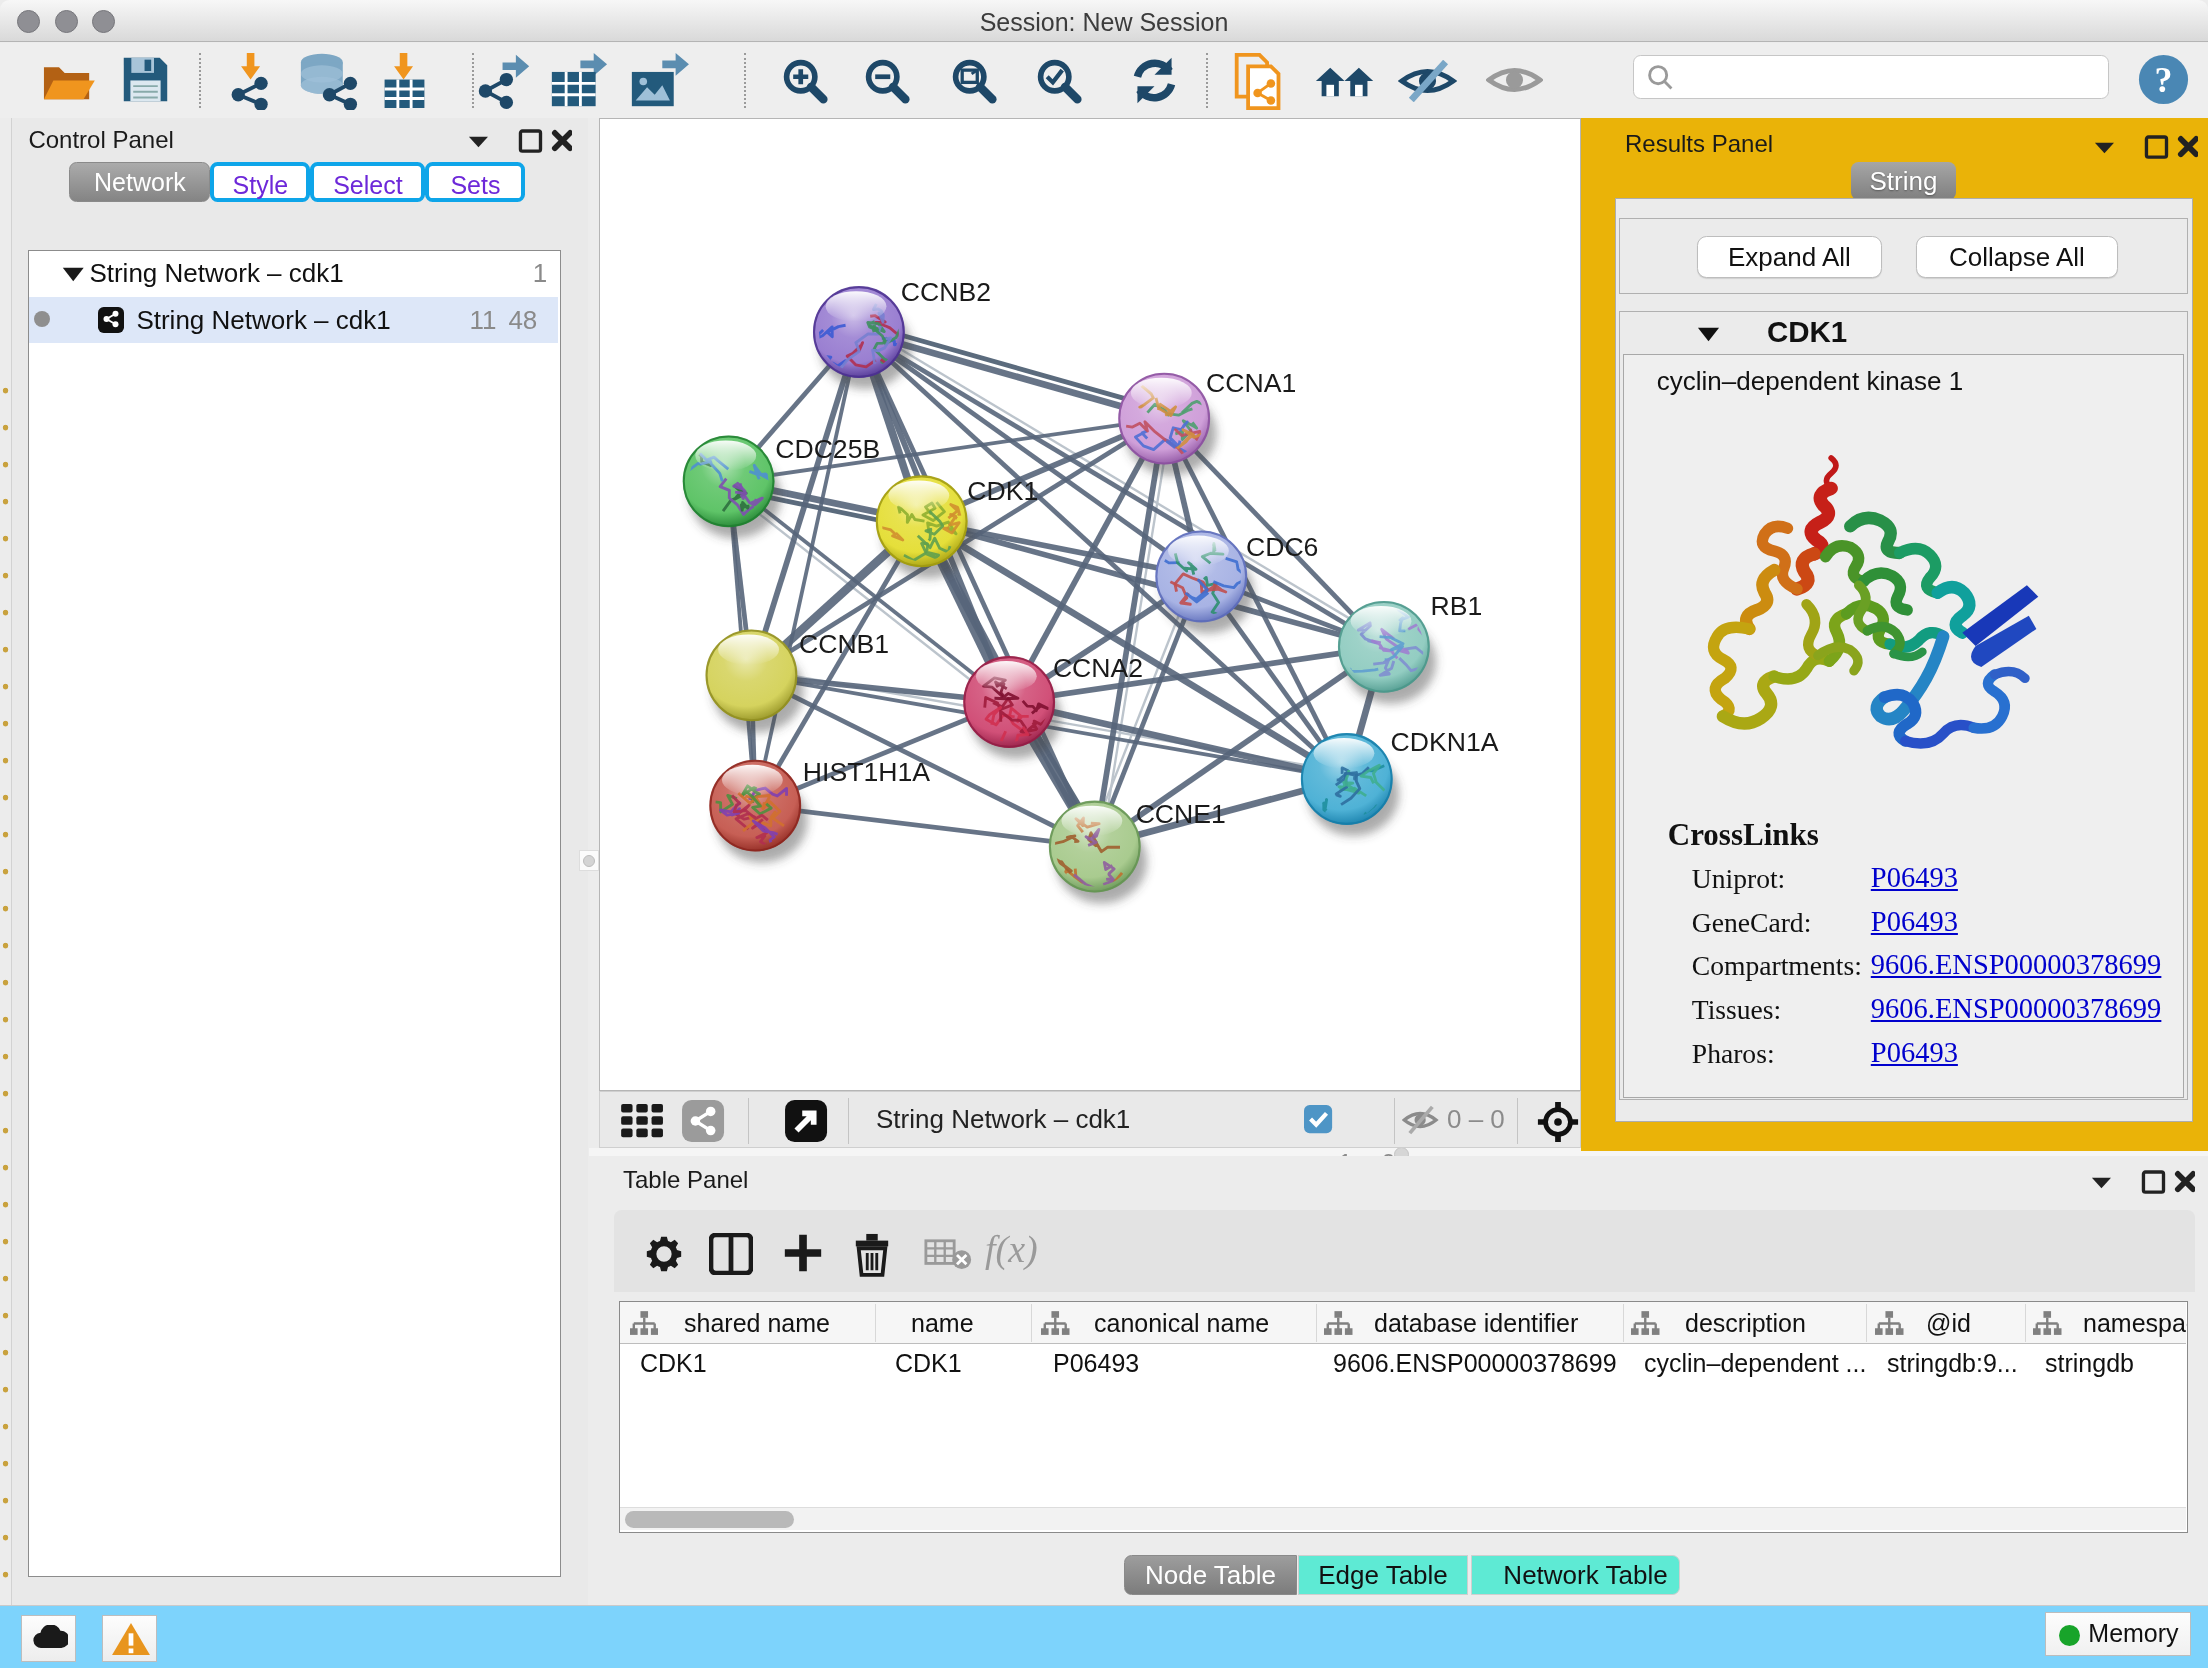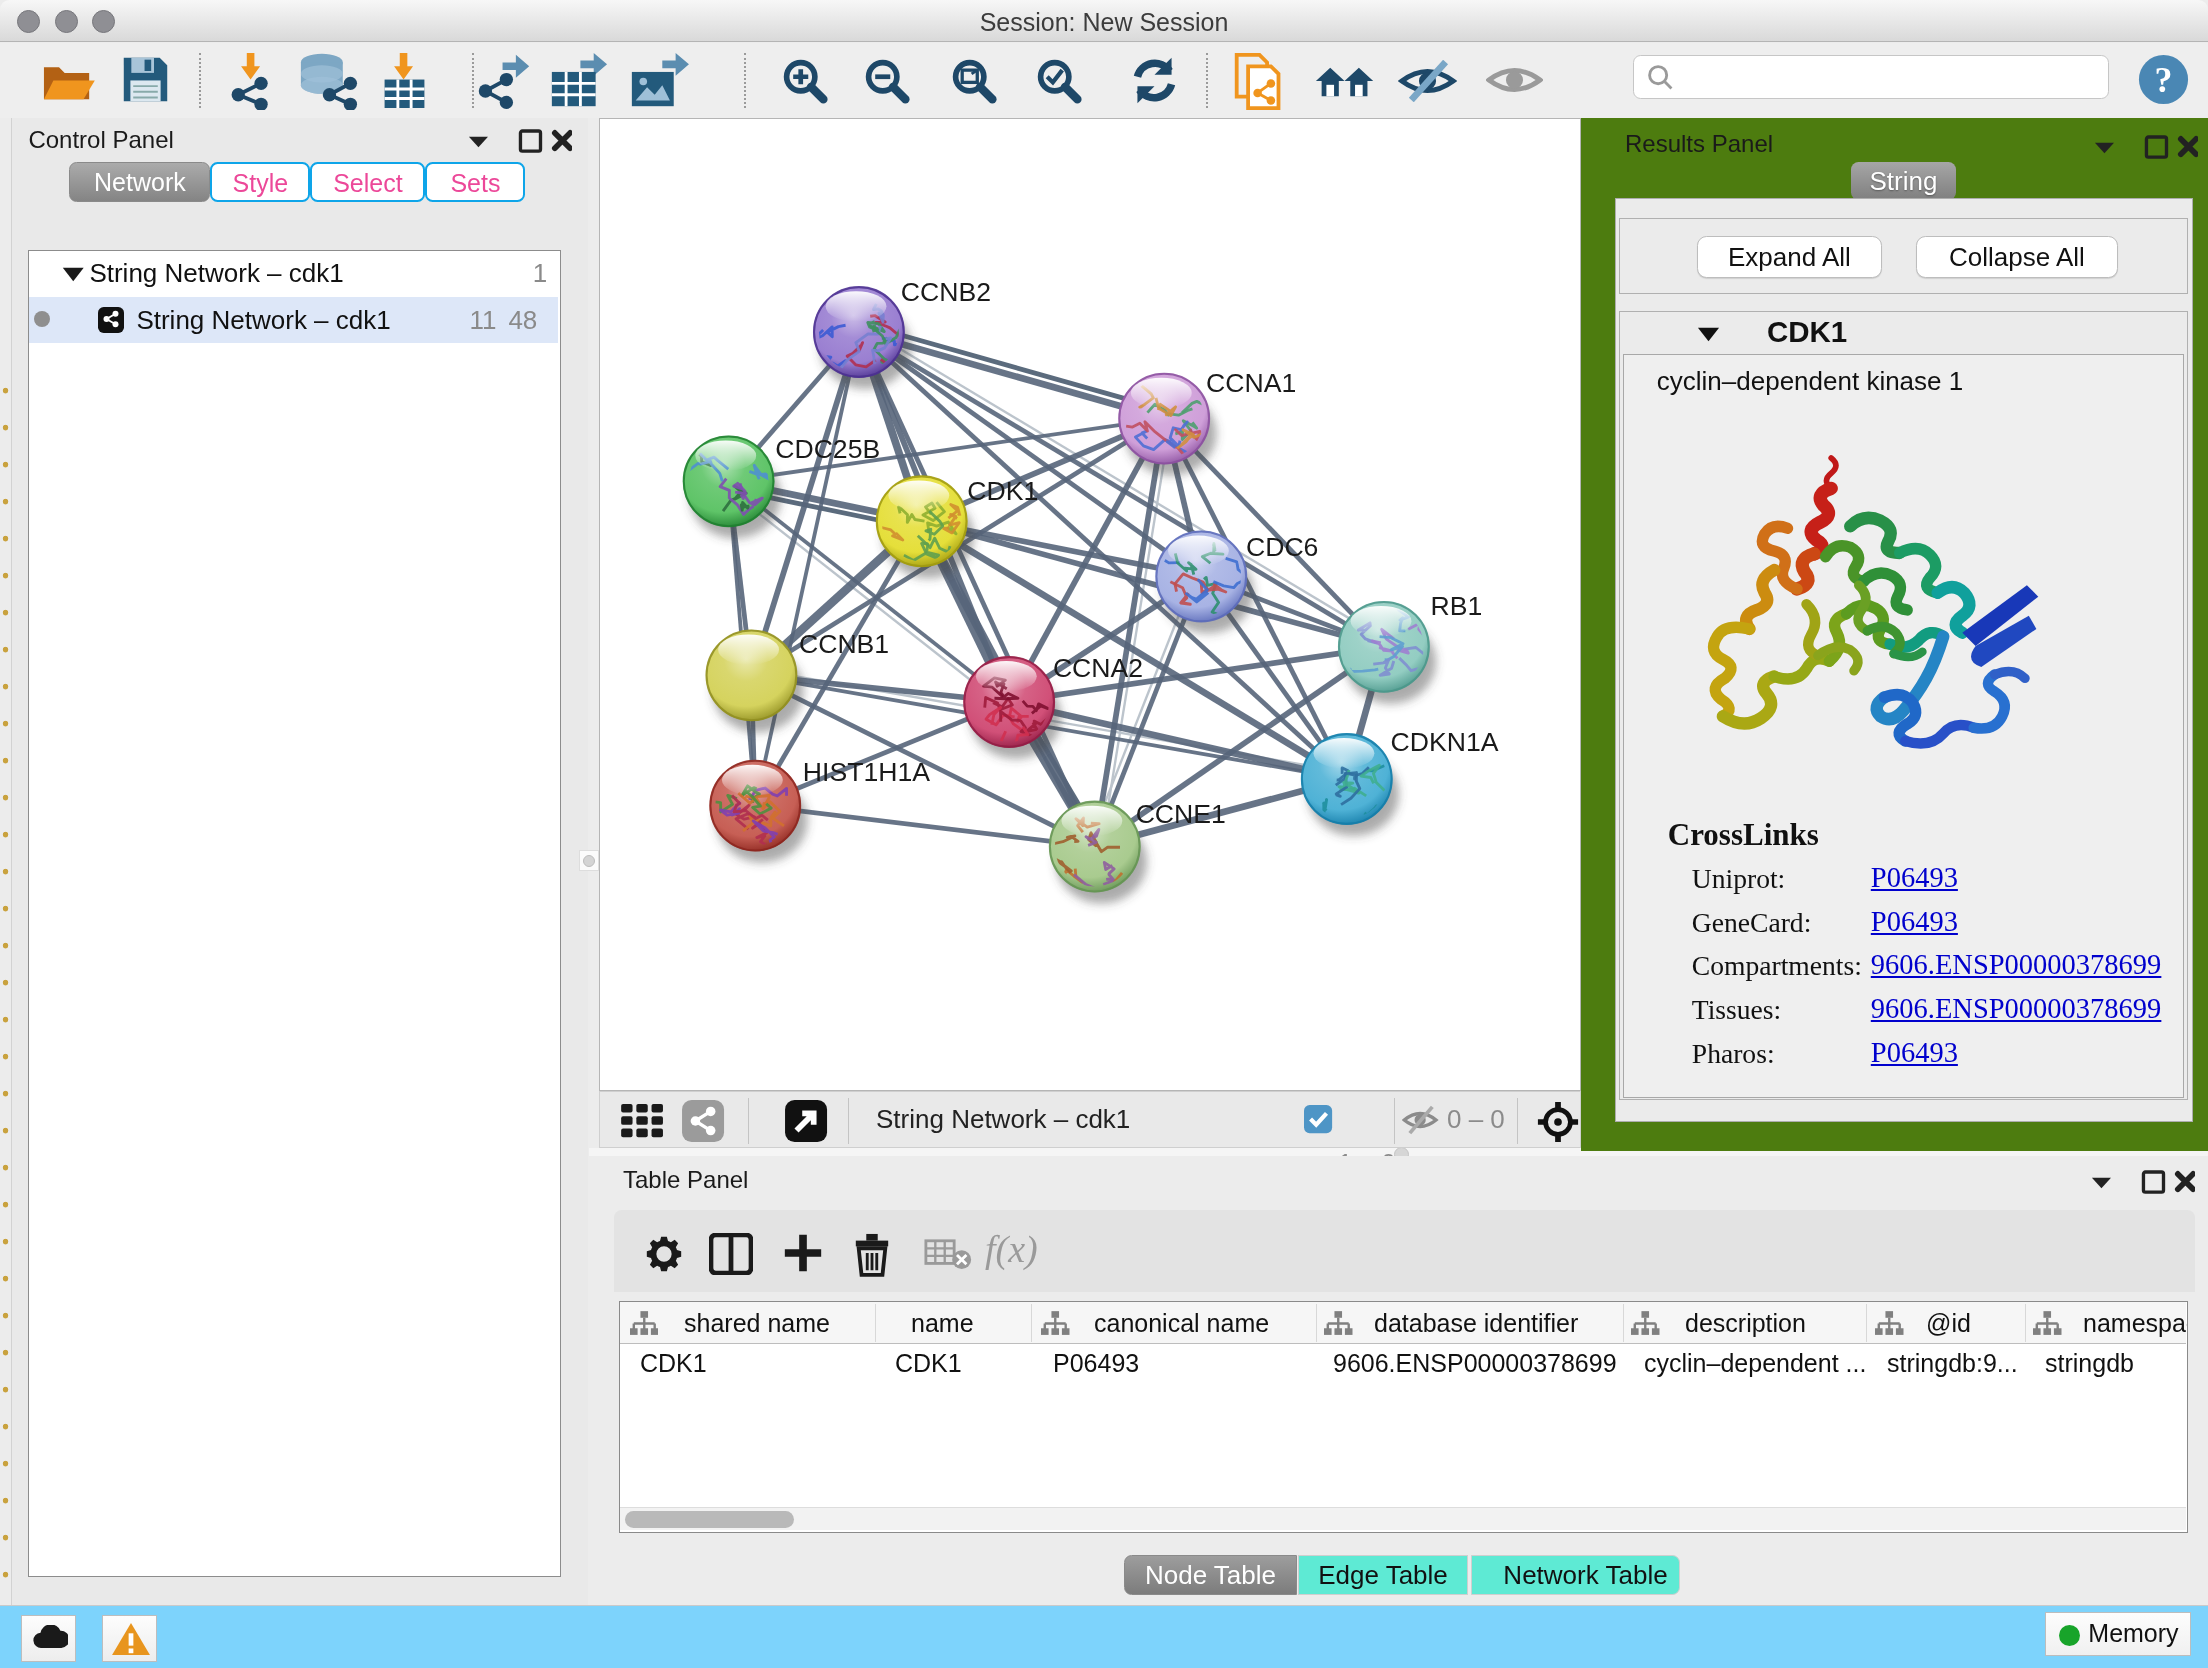--- a/index.html
+++ b/index.html
@@ -19,34 +19,34 @@
 .tbsep{position:absolute;top:9.5px;height:55px;width:0;
  border-left:2.9px dotted #9a9a9a;}
 #searchbox{position:absolute;left:1633px;top:12.4px;width:476px;height:44px;
  background:#fff;border:1.9px solid #c6c6c6;border-radius:7.6px;}
 
 .ptitle{font-size:24px;color:#1a1a1a;}
 
 #lstrip{left:0;top:118px;width:12.4px;height:1488px;background:#ececec;border-right:1px solid #d2d2d2;}
 
 #cpanel{left:12.4px;top:118px;width:576px;height:1488px;background:#e9e9e9;}
-.tab{position:absolute;top:44px;height:40px;border:2px solid #0ea5e9;background:#fff;
- font-size:25px;color:#ec4899;text-align:center;line-height:38px;border-radius:7.6px;}
+.tab{position:absolute;top:44px;height:40px;border:4px solid #0ea5e9;background:#fff;
+ font-size:25px;color:#6d28d9;text-align:center;line-height:38px;border-radius:7.6px;}
 .tabsel{background:linear-gradient(#ababab,#848484);color:#fff;border:1px solid #8a8a8a;}
 #cplist{position:absolute;left:16px;top:132px;width:533px;height:1327px;
  background:#fff;border:1.9px solid #8c8c8c;}
 .cprow2{position:absolute;left:0px;top:46px;width:529px;height:46px;background:#dde7f8;}
 
 #canvas{left:599px;top:118px;width:982px;height:973px;background:#fff;
  border:1px solid #b5b5b5;}
 #netbar{left:599px;top:1091px;width:982px;height:57px;background:#e9e9e9;
  border:1px solid #cfcfcf;}
 .nbsep{position:absolute;top:5.7px;height:46px;width:0;border-left:1px solid #c4c4c4;}
 
-#rpanel{left:1581px;top:118px;width:628px;height:1033px;background:#4d7c0f;}
+#rpanel{left:1581px;top:118px;width:628px;height:1033px;background:#eab308;}
 #stringtab{position:absolute;left:270px;top:44px;width:105px;height:38px;
  background:linear-gradient(#a6a6a6,#7f7f7f);border-radius:7.6px;color:#fff;
  font-size:26px;text-align:center;line-height:38px;text-shadow:0 1px 1.9px rgba(0,0,0,.35);}
 #rbox{position:absolute;left:34px;top:80px;width:578px;height:924px;
  background:#ebebeb;border:1px solid #adadad;}
 .rbtn{position:absolute;top:38px;height:42px;background:#fff;border:1px solid #bdbdbd;
  border-radius:9.5px;font-size:26px;color:#111;text-align:center;line-height:40px;
  box-shadow:0 1px 1px rgba(0,0,0,.12);}
 
 #tpanel{left:589px;top:1156px;width:1620px;height:450px;background:#ececec;}

